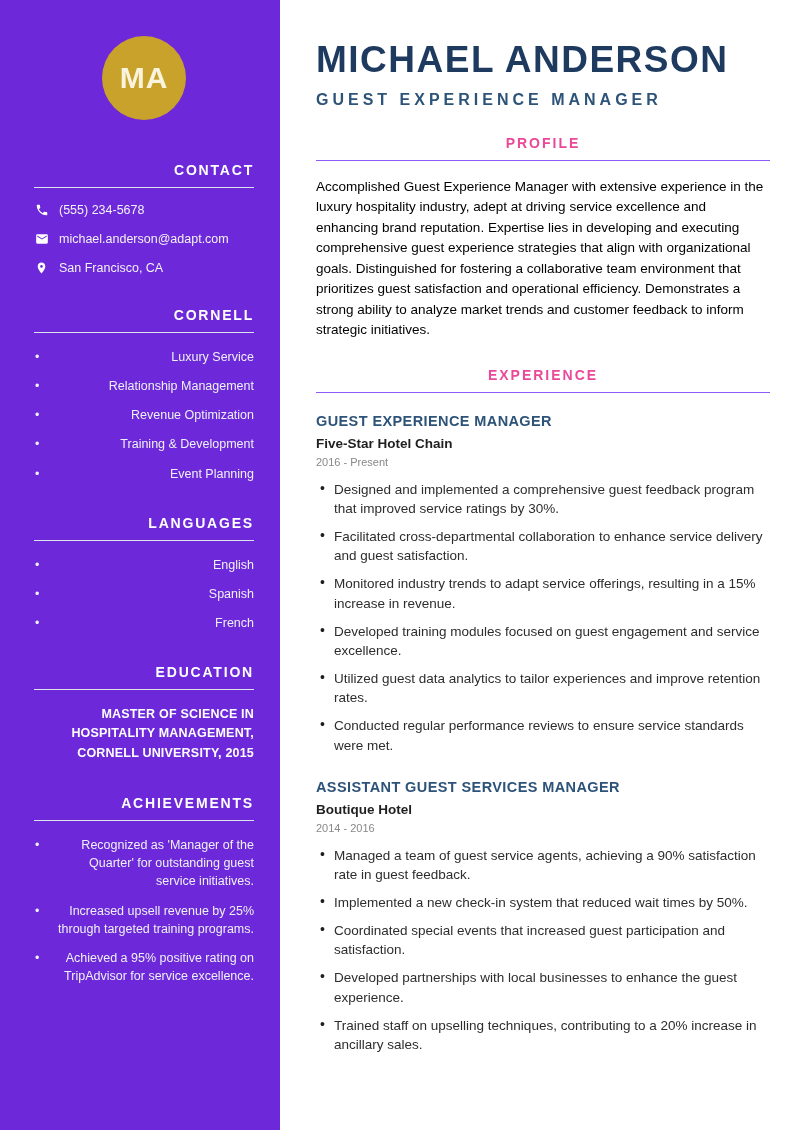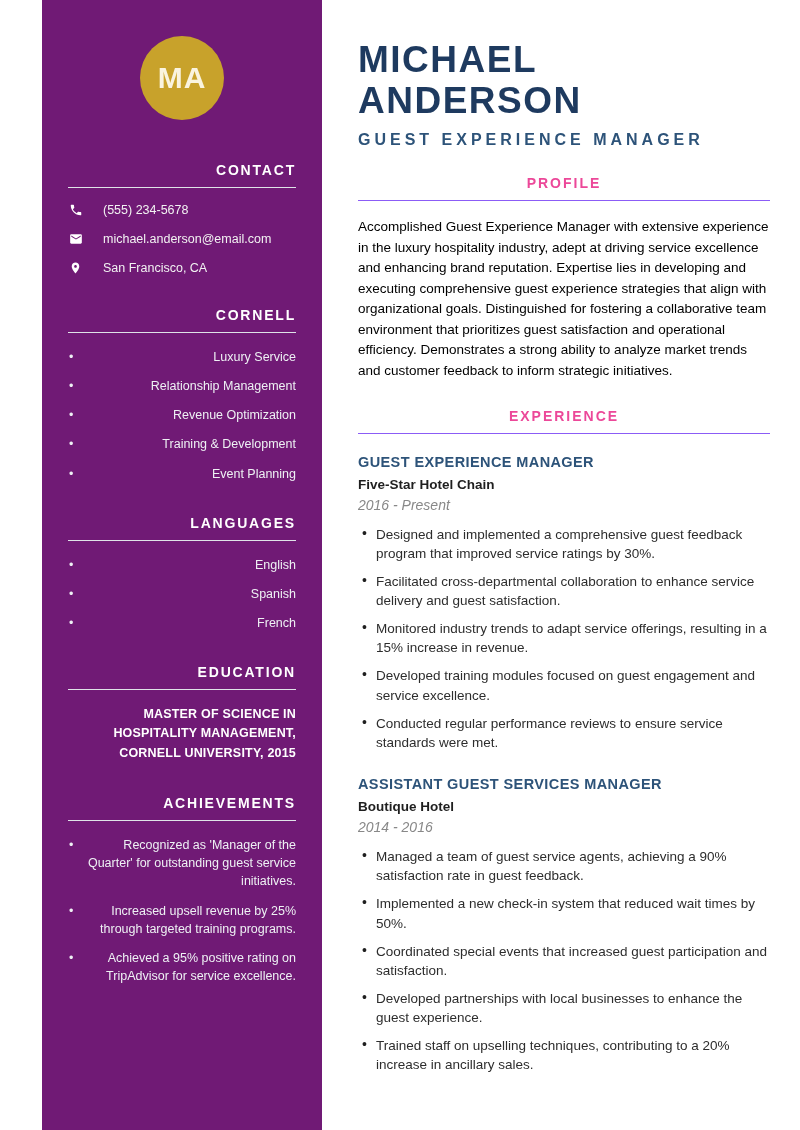--- a/index.html
+++ b/index.html
@@ -2,40 +2,39 @@
 <html><head>
 <meta charset="utf-8">
 <style>
   * { box-sizing: border-box; }
   body { margin: 0; font-family: "Liberation Sans", sans-serif; background: #ffffff; }
   .page { width: 800px; height: 1130px; display: flex; overflow: hidden; }
 
   
   .sidebar {
     width: 280px; min-width: 280px; height: 100%;
-    background: #701a75; color: #f2f2f2;
-    padding: 36px 26px 20px 26px;
-    margin-left: 42px;
+    background: #6d28d9; color: #f2f2f2;
+    padding: 36px 26px 20px 34px;
   }
   .avatar {
     width: 84px; height: 84px; border-radius: 50%;
     background: #c8a22b; margin: 0 auto 42px auto;
     display: flex; align-items: center; justify-content: center;
   }
   .avatar-initials {
     font-size: 30px; font-weight: bold; color: #faf4df; letter-spacing: 1px;
   }
   .side-section { margin-bottom: 32px; text-align: right; }
   .side-title {
     font-size: 14px; font-weight: bold; letter-spacing: 1.8px;
     color: #ffffff; border-bottom: 1px solid #dfe3e8;
     padding-bottom: 9px; margin-bottom: 15px;
   }
   .contact-row {
-    display: flex; align-items: center; gap: 20px;
+    display: flex; align-items: center; gap: 10px;
     font-size: 12.5px; margin-bottom: 15px; color: #f2f2f2;
   }
   .icon { display: inline-flex; width: 15px; justify-content: center; flex-shrink: 0; }
   .side-list { list-style: none; margin: 0; padding: 0; }
   .side-list li {
     font-size: 12.5px; line-height: 1.45; margin-bottom: 11px;
     padding-left: 14px; position: relative; color: #eef1f4;
   }
   .side-list li::before {
     content: "•"; position: absolute; left: 1px; top: 0; color: #eef1f4;
@@ -62,21 +61,21 @@
   }
   .profile-text {
     font-size: 13.5px; line-height: 1.52; color: #000000; margin: 0;
   }
   .job { margin-bottom: 24px; }
   .job-role {
     font-size: 14.5px; font-weight: bold; color: #2d5379;
     letter-spacing: 0.4px; margin: 20px 0 7px 0;
   }
   .job-company { font-size: 13.5px; font-weight: bold; color: #1f1f1f; margin-bottom: 5px; }
-  .job-dates { font-size: 14px; font-style: italic; color: #888888; margin-bottom: 12px; }
+  .job-dates { font-size: 11px; color: #888888; margin-bottom: 12px; }
   .bullet-list { list-style: none; margin: 0; padding: 0; }
   .bullet-list li {
     font-size: 13.5px; line-height: 1.42; color: #2d2d2d;
     margin-bottom: 9px; padding-left: 18px; position: relative;
   }
   .bullet-list li::before {
     content: "•"; position: absolute; left: 4px; top: -1px;
     color: #1f1f1f; font-size: 14px;
   }
 </style>
@@ -100,21 +99,21 @@
             </svg>
         </span>
         <span>(555) 234-5678</span>
       </div>
       <div class="contact-row">
         <span class="icon">
           <svg width="14" height="14" viewBox="0 0 24 24" fill="#ffffff">
               <path d="M20 4H4c-1.1 0-1.99.9-1.99 2L2 18c0 1.1.9 2 2 2h16c1.1 0 2-.9 2-2V6c0-1.1-.9-2-2-2zm0 4l-8 5-8-5V6l8 5 8-5v2z"></path>
             </svg>
         </span>
-        <span>michael.anderson@email.com</span>
+        <span>michael.anderson@adapt.com</span>
       </div>
       <div class="contact-row">
         <span class="icon">
           <svg width="13" height="14" viewBox="0 0 24 24" fill="#ffffff">
               <path d="M12 2C8.13 2 5 5.13 5 9c0 5.25 7 13 7 13s7-7.75 7-13c0-3.87-3.13-7-7-7zm0 9.5c-1.38 0-2.5-1.12-2.5-2.5s1.12-2.5 2.5-2.5 2.5 1.12 2.5 2.5-1.12 2.5-2.5 2.5z"></path>
             </svg>
         </span>
         <span>San Francisco, CA</span>
       </div>
     </div>
@@ -170,20 +169,21 @@
 
       <div class="job">
         <div class="job-role">GUEST EXPERIENCE MANAGER</div>
         <div class="job-company">Five-Star Hotel Chain</div>
         <div class="job-dates">2016 - Present</div>
         <ul class="bullet-list">
           <li>Designed and implemented a comprehensive guest feedback program that improved service ratings by 30%.</li>
           <li>Facilitated cross-departmental collaboration to enhance service delivery and guest satisfaction.</li>
           <li>Monitored industry trends to adapt service offerings, resulting in a 15% increase in revenue.</li>
           <li>Developed training modules focused on guest engagement and service excellence.</li>
+          <li>Utilized guest data analytics to tailor experiences and improve retention rates.</li>
           <li>Conducted regular performance reviews to ensure service standards were met.</li>
         </ul>
       </div>
 
       <div class="job">
         <div class="job-role">ASSISTANT GUEST SERVICES MANAGER</div>
         <div class="job-company">Boutique Hotel</div>
         <div class="job-dates">2014 - 2016</div>
         <ul class="bullet-list">
           <li>Managed a team of guest service agents, achieving a 90% satisfaction rate in guest feedback.</li>

